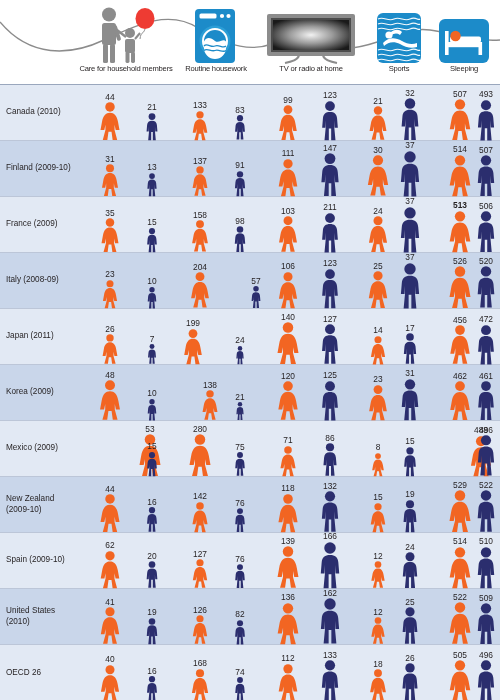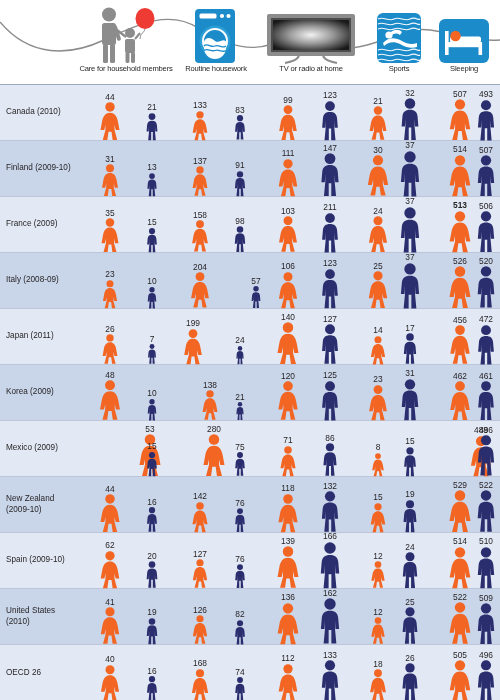--- a/index.html
+++ b/index.html
@@ -694,21 +694,21 @@
     </svg>
        </div>
           <div class="fig" style="left:74px; transform:translateX(-50%);">
          <span class="num mnum">15</span>
          <svg class="glyph" width="13.1" height="24.2" viewBox="0 0 54 100">
       <circle cx="27" cy="13" r="12.5" fill="#2B2E6E"></circle>
       <path d="M27,28 C16,28 10,33 9,44 L7,68 L15,68 L16,50 L16,68 L13,100 L24,100 L24,70
                L30,70 L30,100 L41,100 L38,68 L38,50 L39,68 L47,68 L45,44 C44,33 38,28 27,28 Z" fill="#2B2E6E"></path>
     </svg>
        </div>
-          <div class="fig" style="left:136px; transform:translateX(-50%);">
+          <div class="fig" style="left:122px; transform:translateX(-50%);">
          <span class="num fnum">280</span>
          <svg class="glyph" width="24.4" height="42.0" viewBox="0 0 58 100">
       <circle cx="29" cy="13" r="12.5" fill="#F26522"></circle>
       <path d="M29,28 C18,28 11,35 8,52 L4,74 L14,74 L17,60 L17,74 L10,100 L22,100 L25,78
                L33,78 L36,100 L48,100 L41,74 L41,60 L44,74 L54,74 L50,52 C47,35 40,28 29,28 Z" fill="#F26522"></path>
     </svg>
        </div>
           <div class="fig" style="left:162px; transform:translateX(-50%);">
          <span class="num mnum">75</span>
          <svg class="glyph" width="12.9" height="23.8" viewBox="0 0 54 100">

